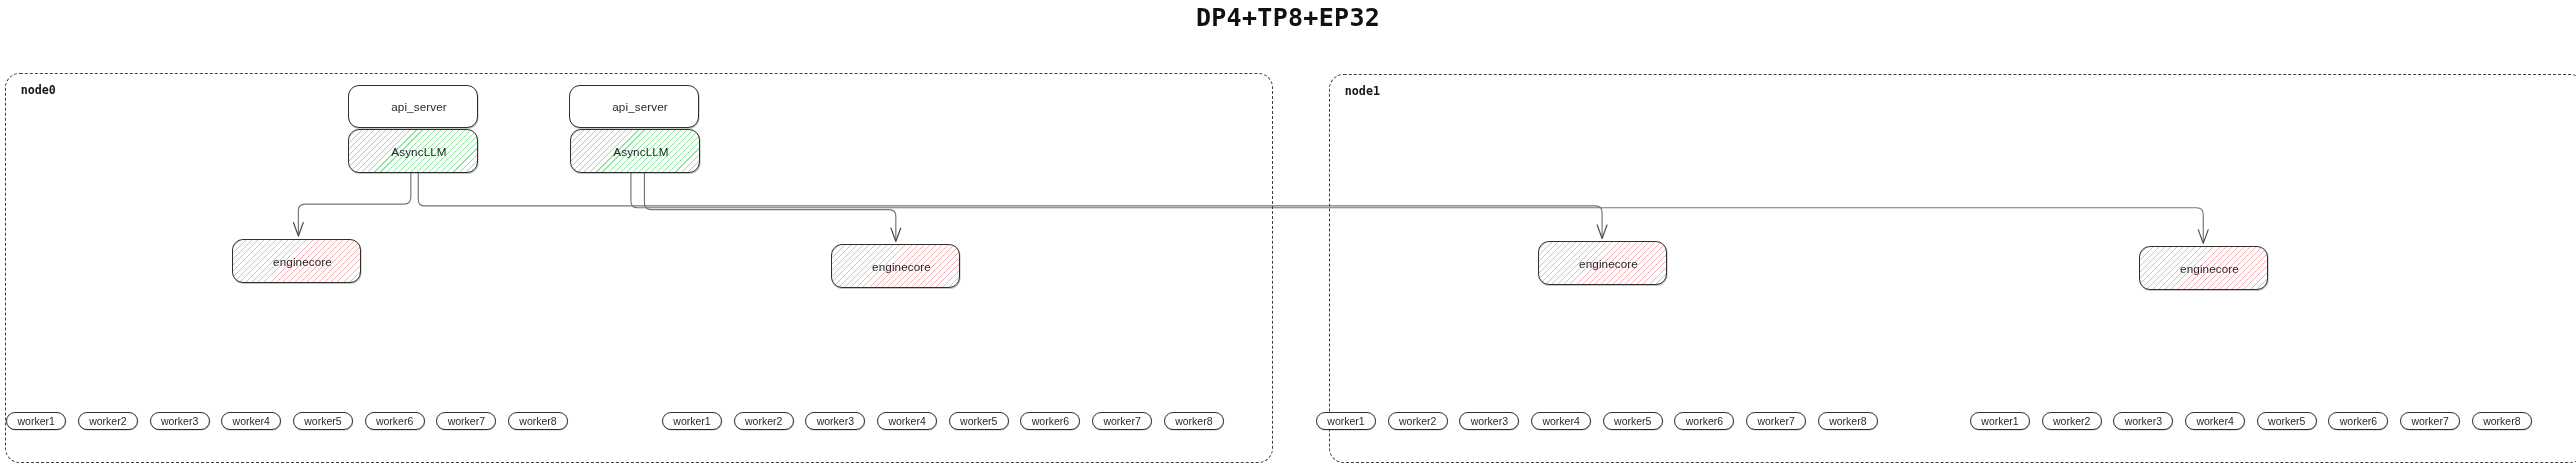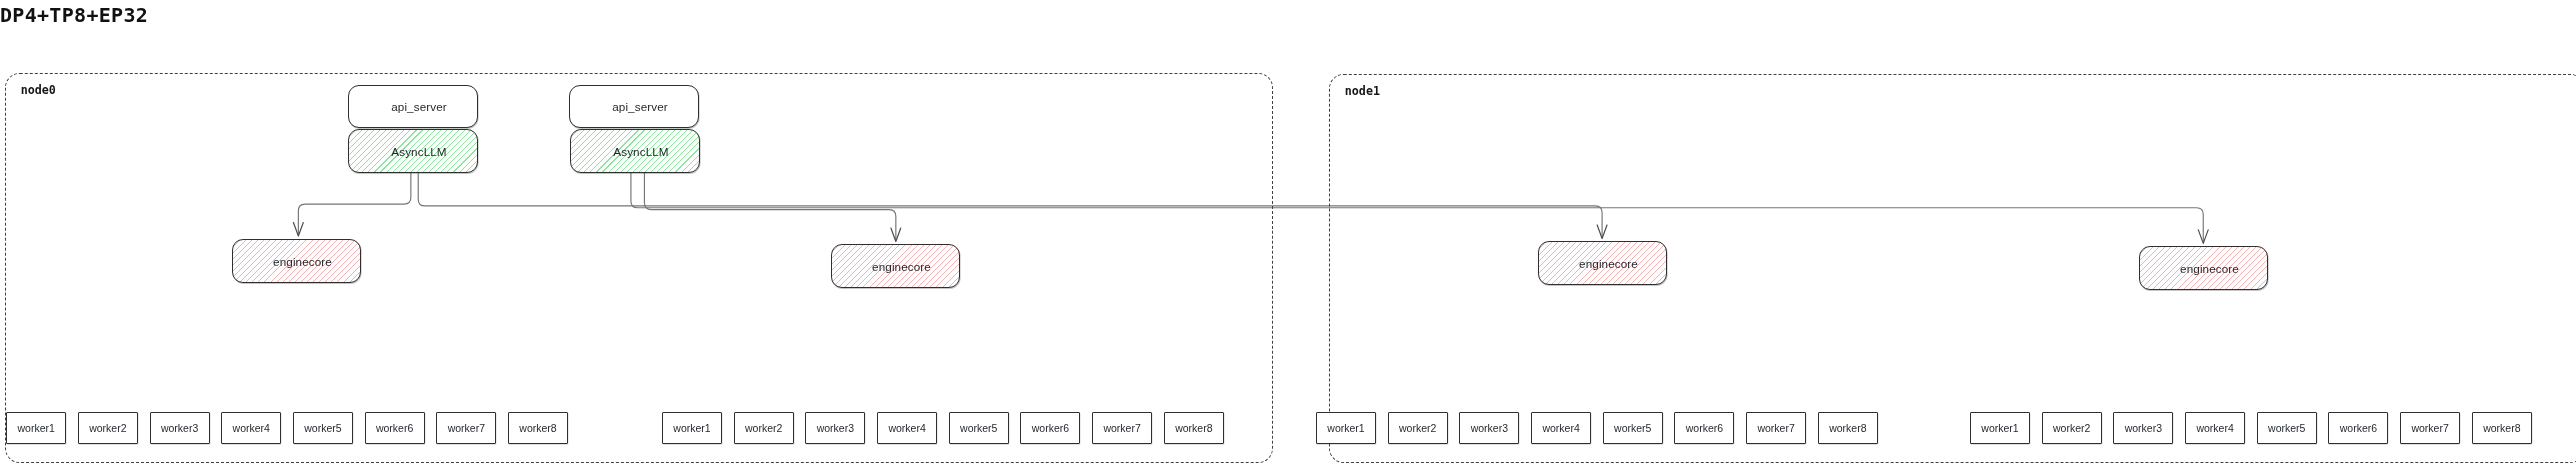--- a/index.html
+++ b/index.html
@@ -19,22 +19,23 @@
     width: 2576px;
     height: 469px;
     background: var(--background);
     font-family: "Liberation Sans", sans-serif;
     color: var(--text);
     overflow: hidden;
   }
   .diagram-title {
     position: absolute;
     top: 2.5px; left: 0; width: 100%;
+    text-align: center;
     font-family: "DejaVu Sans Mono", monospace;
-    font-size: 20px;
+    font-size: 25px;
     font-weight: 600;
     letter-spacing: 0.3px;
     color: #111;
   }
   .node-rect {
     position: absolute;
     border: 1.4px dashed var(--node_border);
     border-radius: 14.8px;
     background: transparent;
   }
@@ -71,23 +72,23 @@
     background-color: #fffdfd;
   }
   .engine-box { height: 44px; width: 129px; }
   .worker-row {
     position: absolute;
     top: 412px;
     display: flex;
     gap: 11.7px;
   }
   .worker-box {
-    width: 60px; height: 32px;
+    width: 60px; height: 18px;
     border: 1.2px solid var(--box_border);
-    border-radius: 1px;
+    border-radius: 11px;
     background: #fff;
     display: flex; align-items: center; justify-content: center;
     font-size: 10.5px;
     box-shadow: 0.3px 0.6px 0 rgba(50,50,50,0.3);
     flex: 0 0 auto;
   }
   #edges-svg {
     position: absolute;
     left: 0; top: 0;
     width: 2576px; height: 469px;

